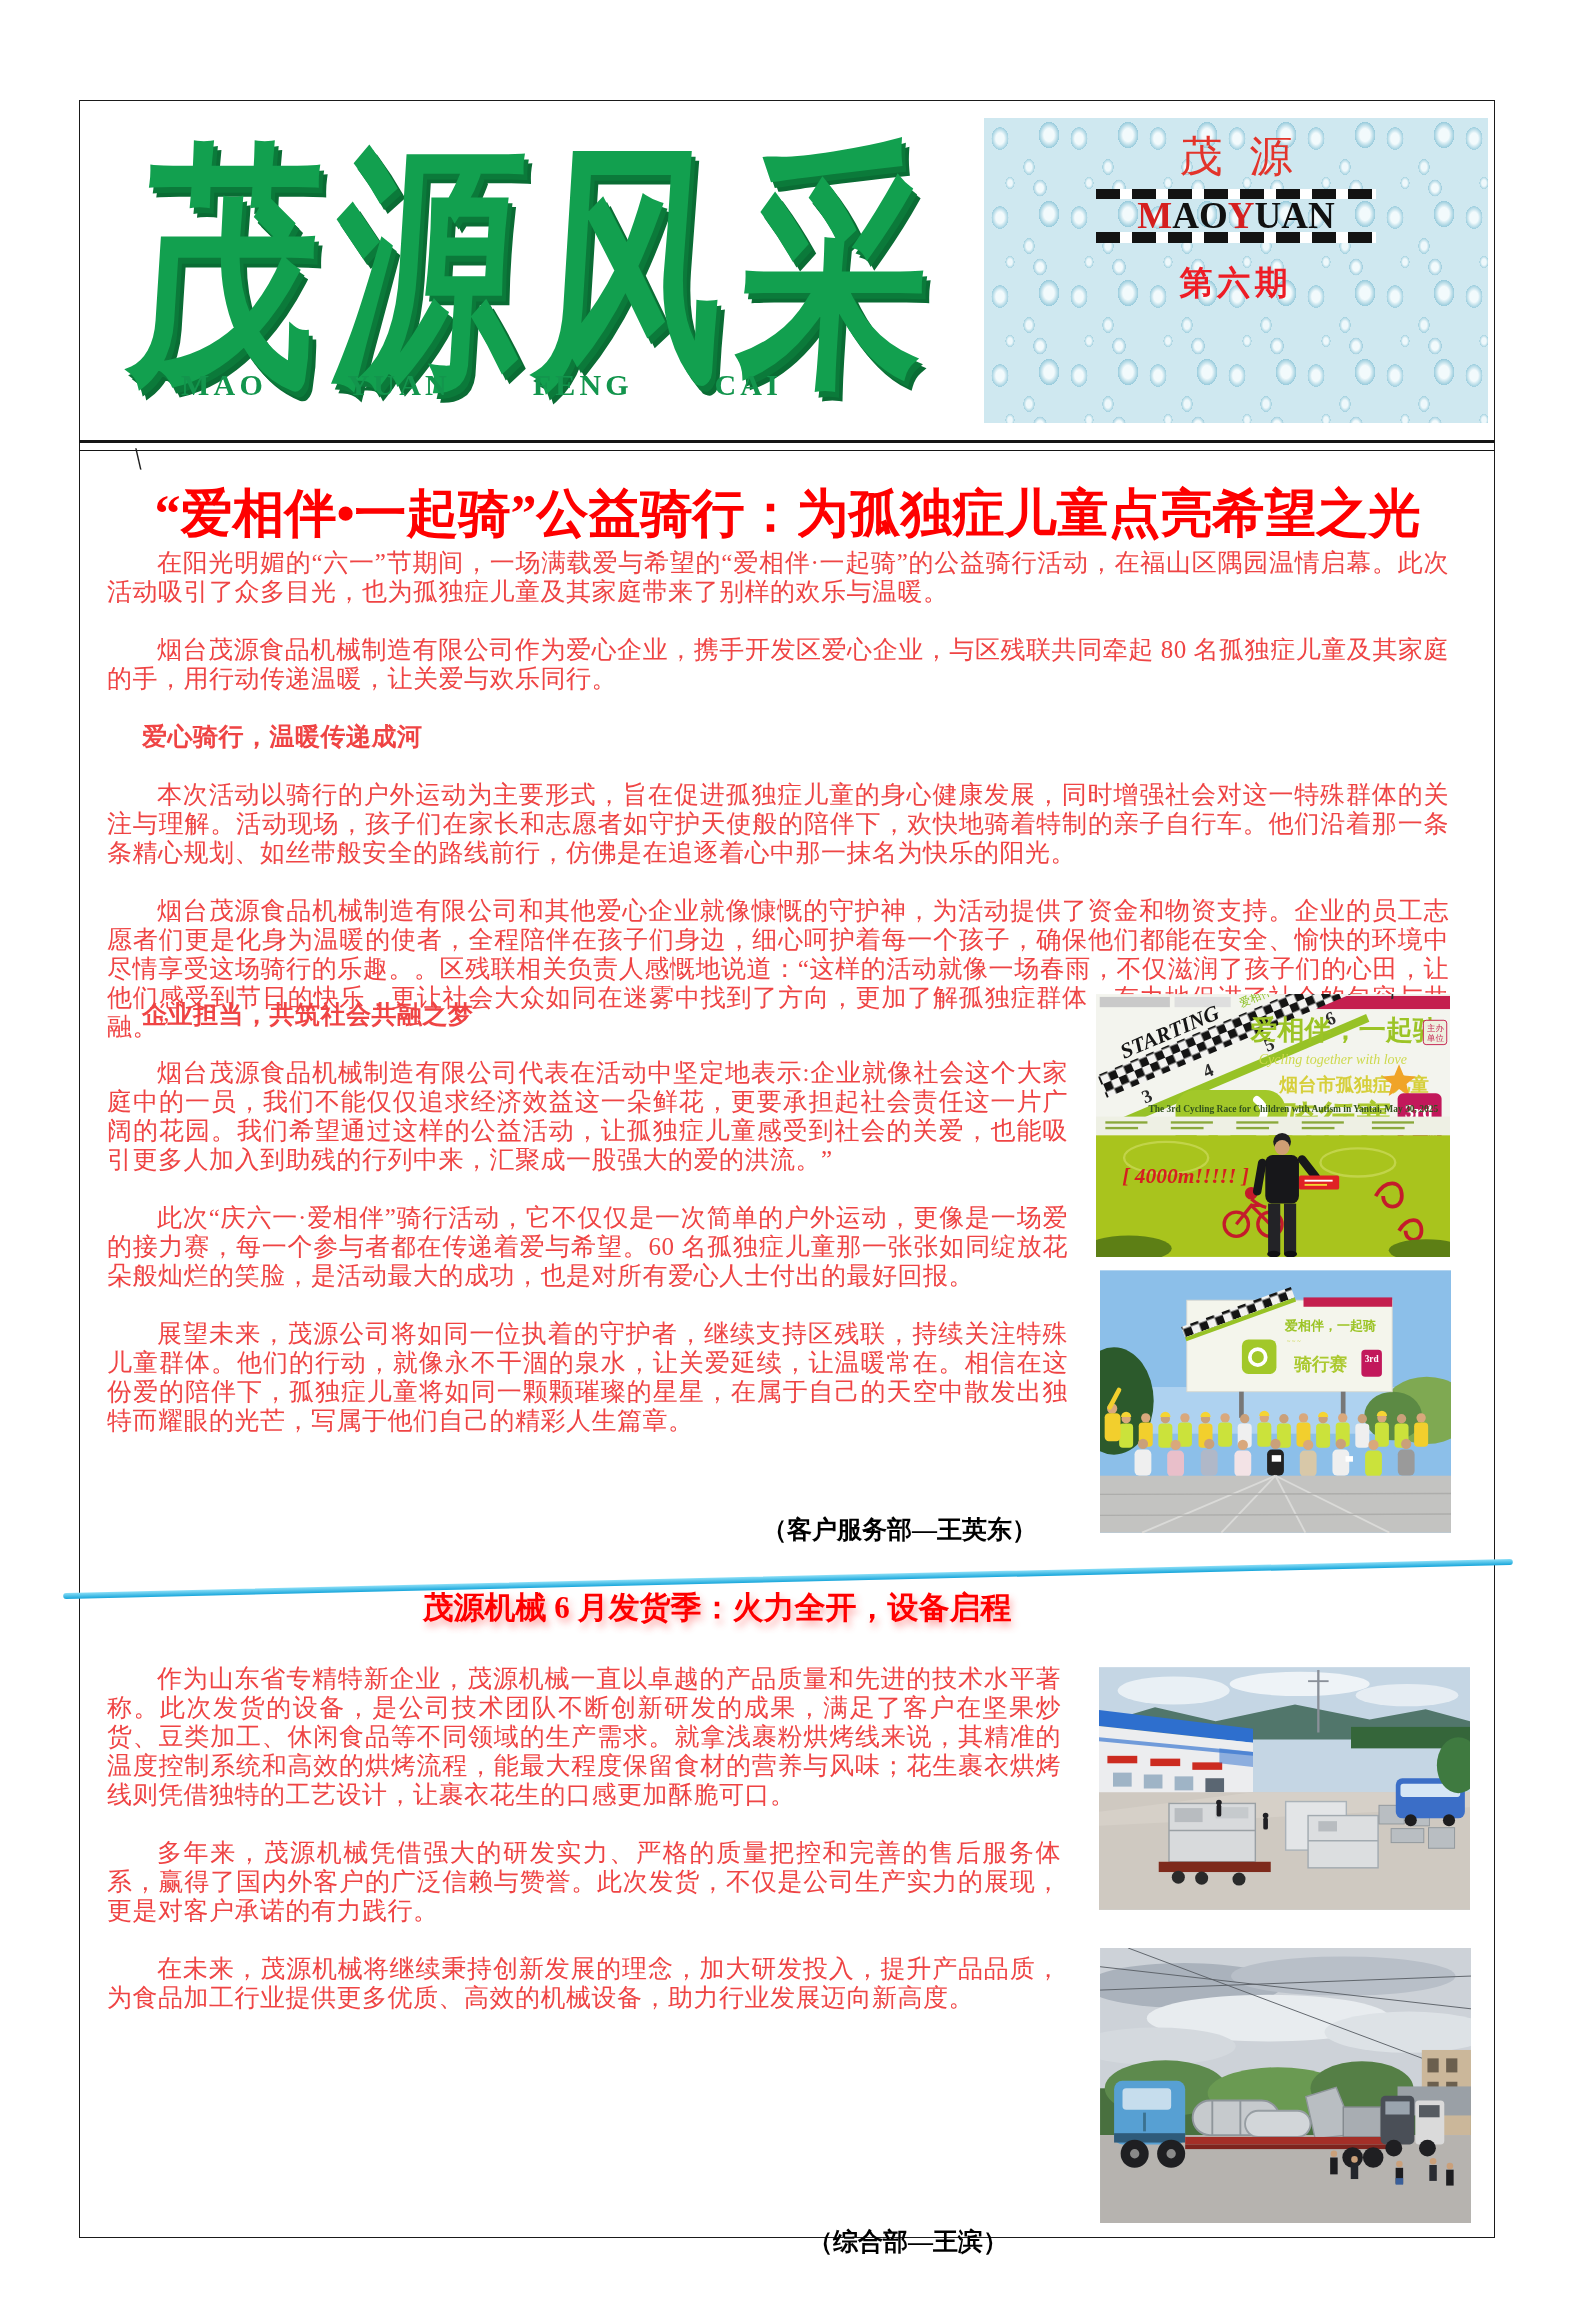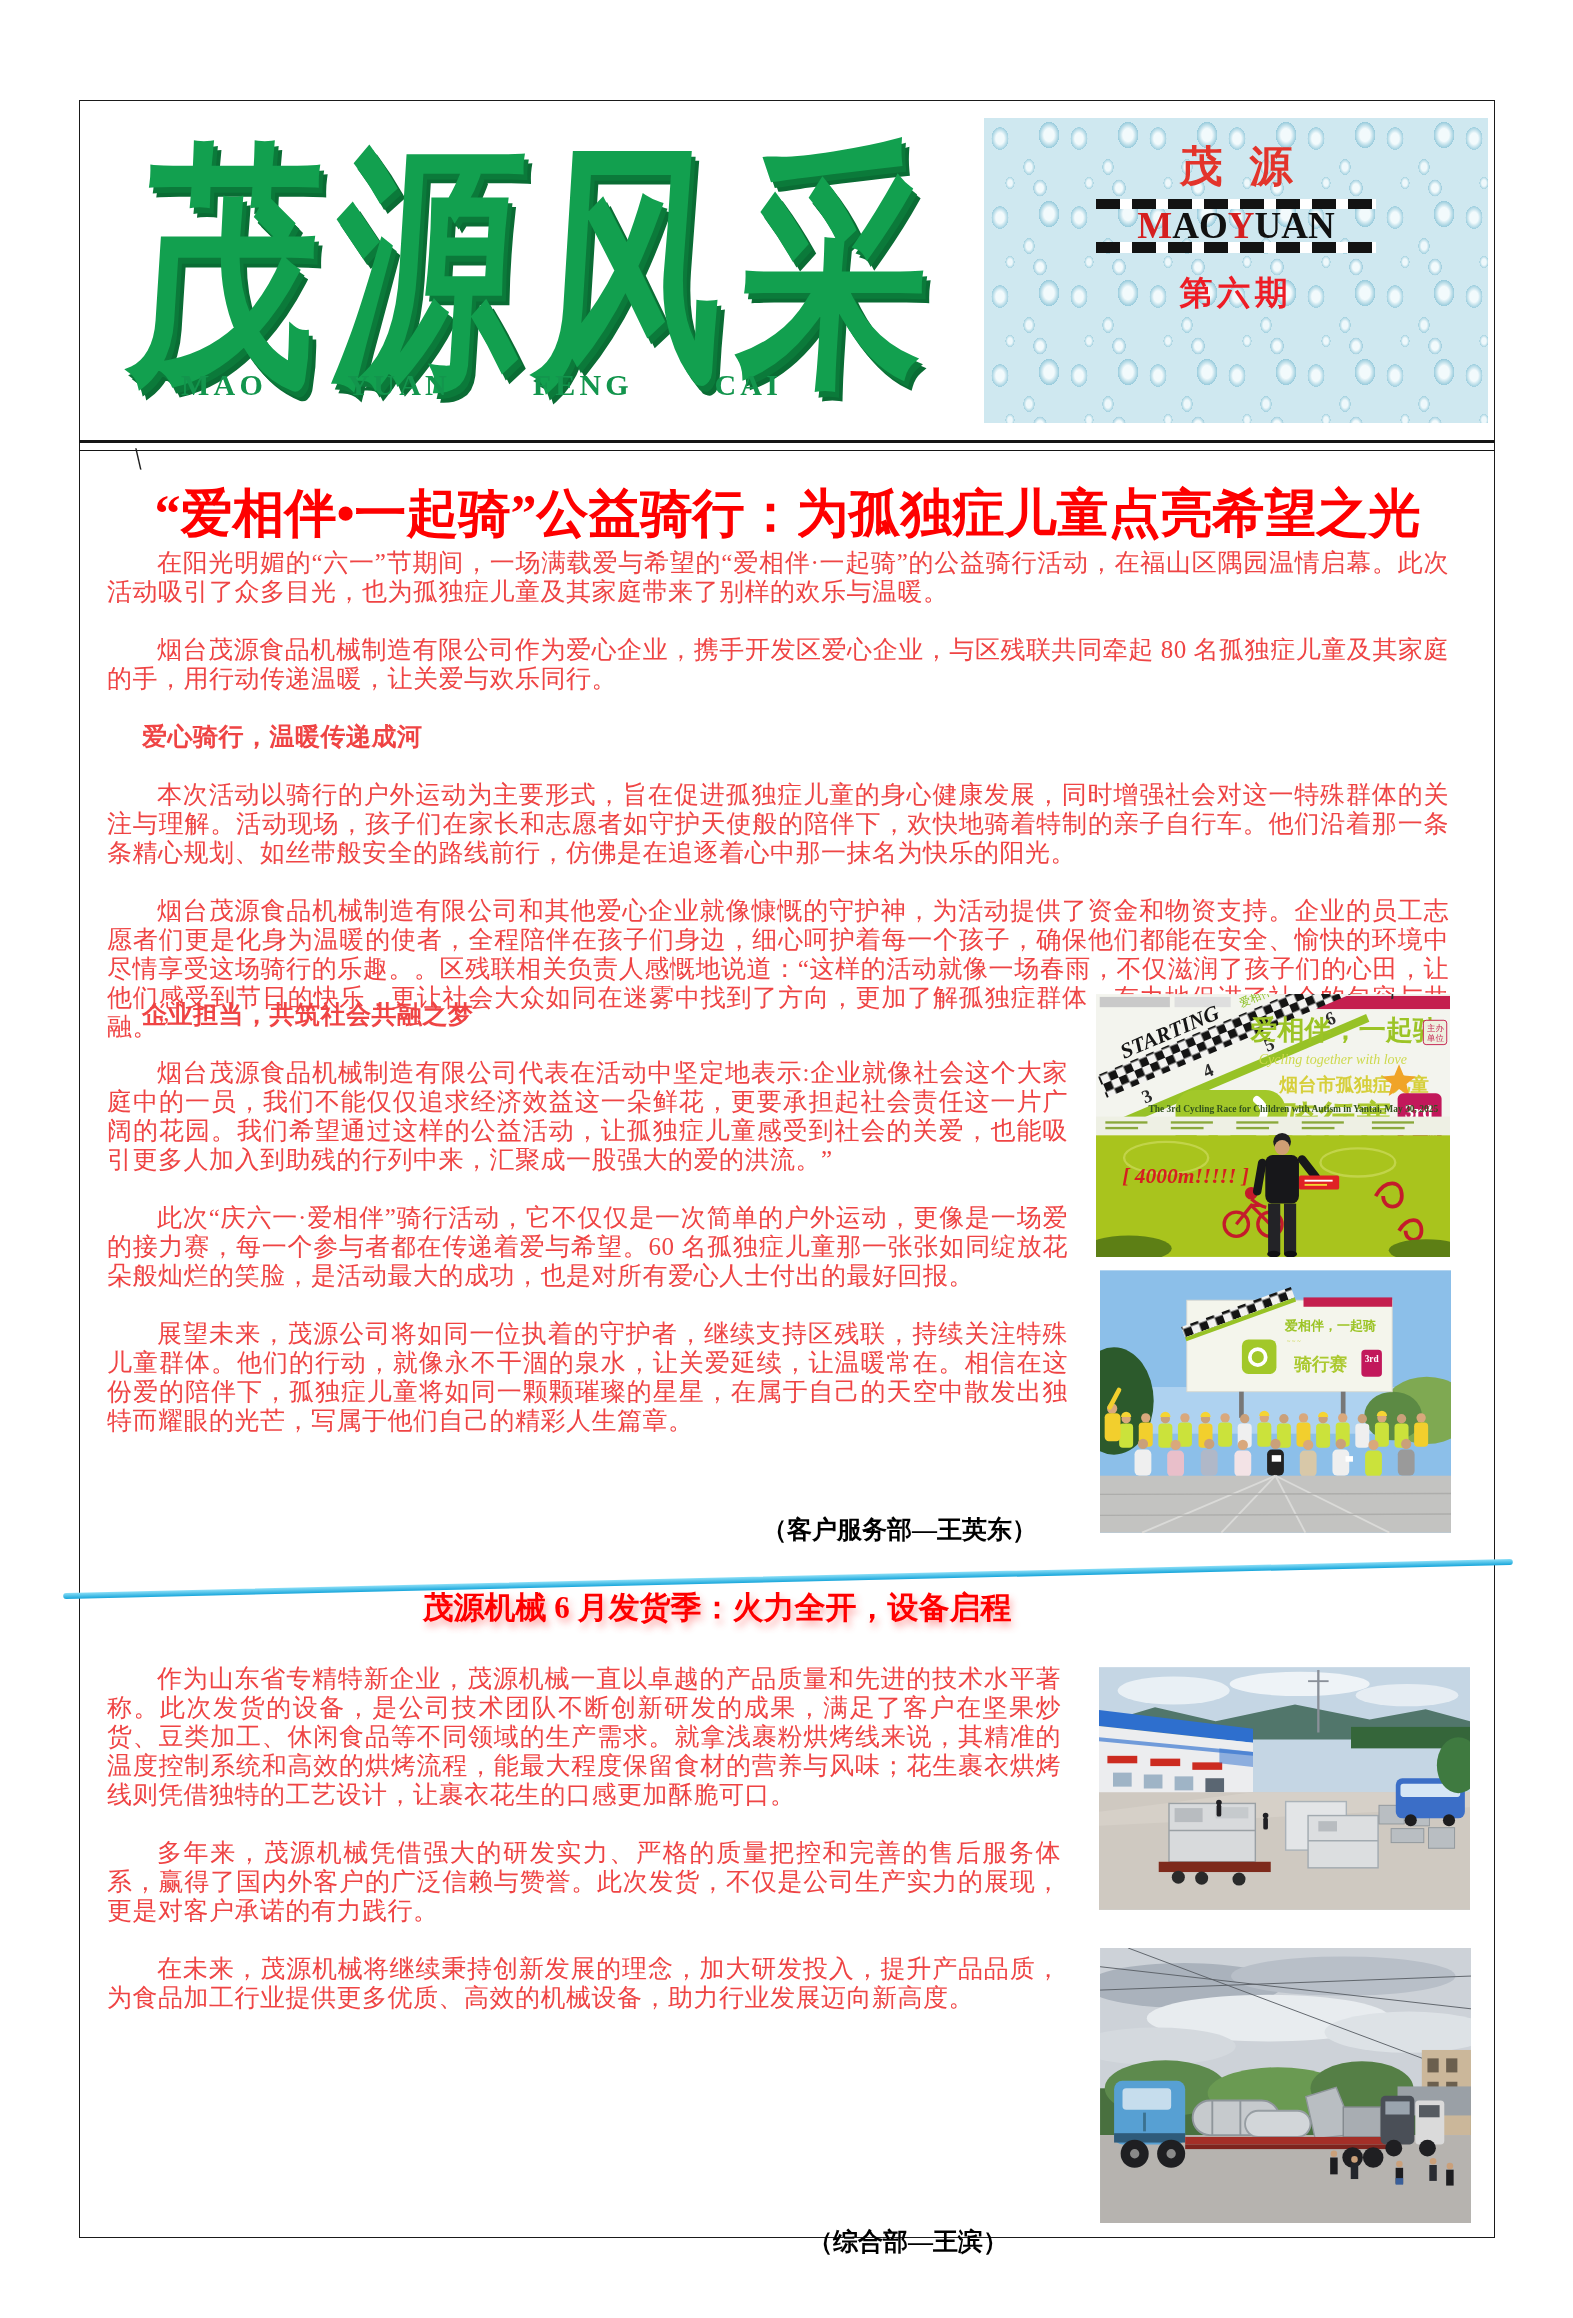--- a/index.html
+++ b/index.html
@@ -15,21 +15,21 @@
     word-spacing:70px;white-space:nowrap;font-family:"Liberation Serif",serif;margin-left:22px;}
   
   .issuebox{left:984px;top:118px;width:504px;height:305px;background-color:#cfe8f0;
     background-image:
       radial-gradient(ellipse 14px 18.7px at 16px 20.6px,#f2fafc 0 30%,#9fcfdf 60%,transparent 61%),
       radial-gradient(ellipse 9.3px 13px at 45px 49px,#eef8fb 0 30%,#a5d2e0 60%,transparent 61%),
       radial-gradient(ellipse 17px 21.5px at 65px 17px,#f2fafc 0 30%,#98cbdc 60%,transparent 61%),
       radial-gradient(ellipse 7.5px 10.3px at 26px 65px,#eef8fb 0 30%,#a5d2e0 60%,transparent 61%),
       radial-gradient(ellipse 11.2px 14px at 56px 70px,#f2fafc 0 30%,#a0cede 60%,transparent 61%);
     background-size:79px 79px;display:flex;flex-direction:column;align-items:center;}
-  .logo-cn{margin-top:20px;font-size:43px;font-weight:bold;color:#e3342b;letter-spacing:27px;text-indent:27px;text-align:right;}
+  .logo-cn{margin-top:10px;font-size:43px;font-weight:normal;color:#e3342b;letter-spacing:27px;text-indent:27px;text-align:right;}
   .film{width:280px;margin-top:2.8px;}
   .film-bar{height:10.3px;background:repeating-linear-gradient(90deg,#131313 0 24px,#ffffff 24px 36px);}
   .film-letters{display:flex;justify-content:center;font-size:37px;line-height:1.0;font-weight:bold;
     font-family:"Liberation Serif",serif;color:#111;margin:-1.9px 0;}
   .film-letters .red{color:#d51f1f;}
   .issue-label{margin-top:18px;font-size:33px;font-weight:bold;color:#ee1c25;letter-spacing:4.7px;}
   .issue-date{margin-top:31px;font-size:36px;font-weight:bold;color:#ee1c25;letter-spacing:2.8px;}
   
   .headrule{left:79px;top:440px;width:1416px;height:6.5px;border-top:3.3px solid #151515;border-bottom:1.4px solid #151515;}
   .stray{left:134px;top:441px;font-size:31px;color:#1c1c1c;transform:rotate(6deg);}

